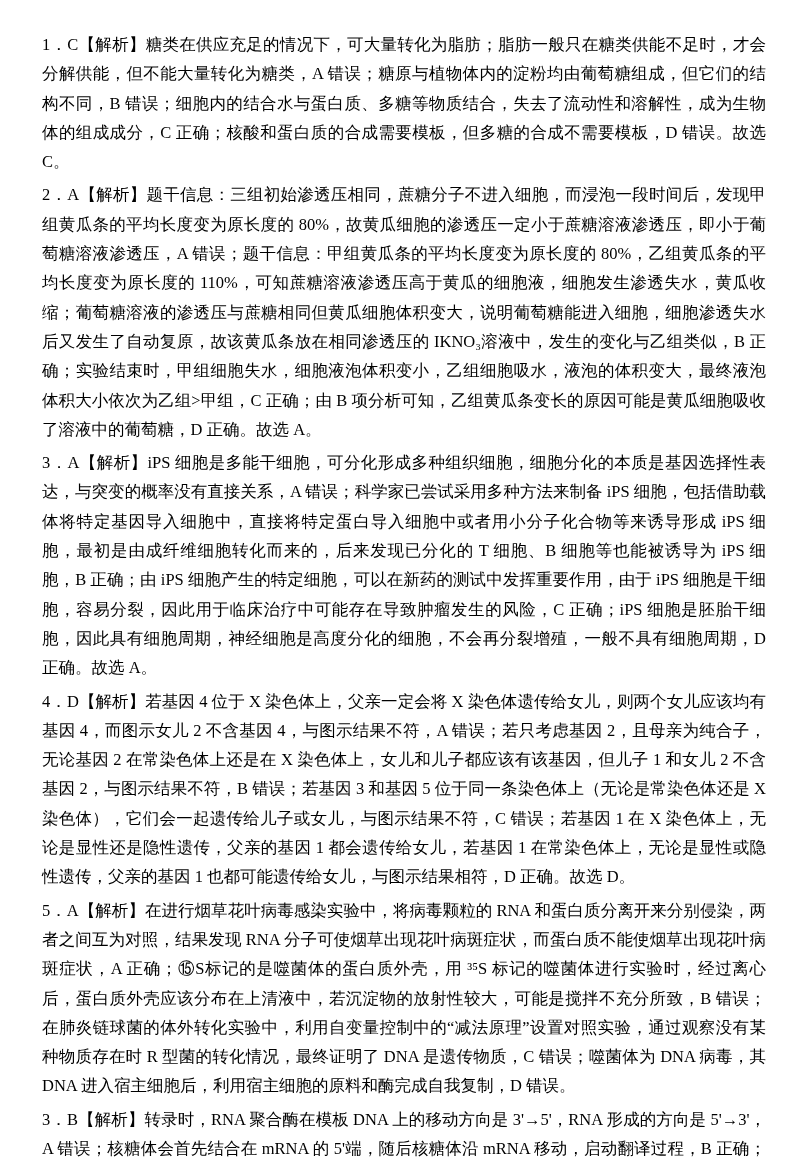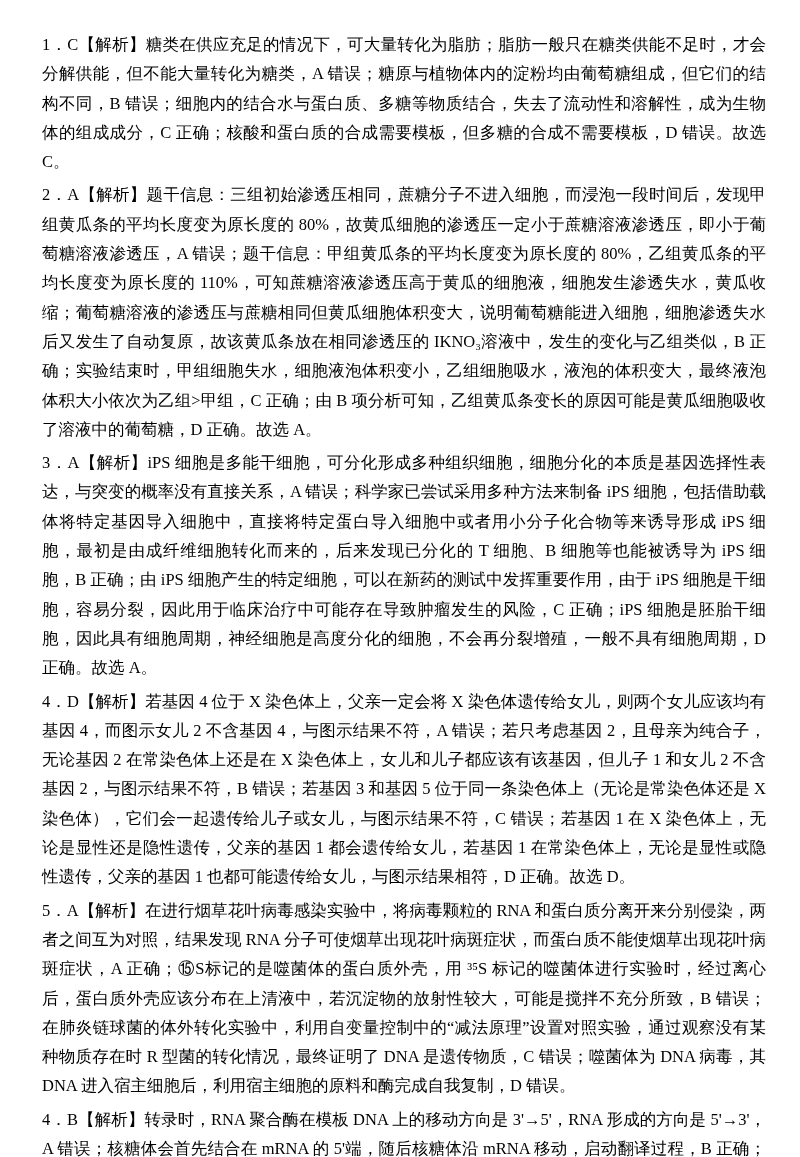--- a/index.html
+++ b/index.html
@@ -36,15 +36,15 @@
   <p class="item"><span class="num">1．C</span><span class="tag">【解析】</span><span class="body">糖类在供应充足的情况下，可大量转化为脂肪；脂肪一般只在糖类供能不足时，才会分解供能，但不能大量转化为糖类，A 错误；糖原与植物体内的淀粉均由葡萄糖组成，但它们的结构不同，B 错误；细胞内的结合水与蛋白质、多糖等物质结合，失去了流动性和溶解性，成为生物体的组成成分，C 正确；核酸和蛋白质的合成需要模板，但多糖的合成不需要模板，D 错误。故选 C。</span></p>
 
   <p class="item"><span class="num">2．A</span><span class="tag">【解析】</span><span class="body">题干信息：三组初始渗透压相同，蔗糖分子不进入细胞，而浸泡一段时间后，发现甲组黄瓜条的平均长度变为原长度的 80%，故黄瓜细胞的渗透压一定小于蔗糖溶液渗透压，即小于葡萄糖溶液渗透压，A 错误；题干信息：甲组黄瓜条的平均长度变为原长度的 80%，乙组黄瓜条的平均长度变为原长度的 110%，可知蔗糖溶液渗透压高于黄瓜的细胞液，细胞发生渗透失水，黄瓜收缩；葡萄糖溶液的渗透压与蔗糖相同但黄瓜细胞体积变大，说明葡萄糖能进入细胞，细胞渗透失水后又发生了自动复原，故该黄瓜条放在相同渗透压的 IKNO₃溶液中，发生的变化与乙组类似，B 正确；实验结束时，甲组细胞失水，细胞液泡体积变小，乙组细胞吸水，液泡的体积变大，最终液泡体积大小依次为乙组&gt;甲组，C 正确；由 B 项分析可知，乙组黄瓜条变长的原因可能是黄瓜细胞吸收了溶液中的葡萄糖，D 正确。故选 A。</span></p>
 
   <p class="item"><span class="num">3．A</span><span class="tag">【解析】</span><span class="body">iPS 细胞是多能干细胞，可分化形成多种组织细胞，细胞分化的本质是基因选择性表达，与突变的概率没有直接关系，A 错误；科学家已尝试采用多种方法来制备 iPS 细胞，包括借助载体将特定基因导入细胞中，直接将特定蛋白导入细胞中或者用小分子化合物等来诱导形成 iPS 细胞，最初是由成纤维细胞转化而来的，后来发现已分化的 T 细胞、B 细胞等也能被诱导为 iPS 细胞，B 正确；由 iPS 细胞产生的特定细胞，可以在新药的测试中发挥重要作用，由于 iPS 细胞是干细胞，容易分裂，因此用于临床治疗中可能存在导致肿瘤发生的风险，C 正确；iPS 细胞是胚胎干细胞，因此具有细胞周期，神经细胞是高度分化的细胞，不会再分裂增殖，一般不具有细胞周期，D 正确。故选 A。</span></p>
 
   <p class="item"><span class="num">4．D</span><span class="tag">【解析】</span><span class="body">若基因 4 位于 X 染色体上，父亲一定会将 X 染色体遗传给女儿，则两个女儿应该均有基因 4，而图示女儿 2 不含基因 4，与图示结果不符，A 错误；若只考虑基因 2，且母亲为纯合子，无论基因 2 在常染色体上还是在 X 染色体上，女儿和儿子都应该有该基因，但儿子 1 和女儿 2 不含基因 2，与图示结果不符，B 错误；若基因 3 和基因 5 位于同一条染色体上（无论是常染色体还是 X 染色体），它们会一起遗传给儿子或女儿，与图示结果不符，C 错误；若基因 1 在 X 染色体上，无论是显性还是隐性遗传，父亲的基因 1 都会遗传给女儿，若基因 1 在常染色体上，无论是显性或隐性遗传，父亲的基因 1 也都可能遗传给女儿，与图示结果相符，D 正确。故选 D。</span></p>
 
   <p class="item"><span class="num">5．A</span><span class="tag">【解析】</span><span class="body">在进行烟草花叶病毒感染实验中，将病毒颗粒的 RNA 和蛋白质分离开来分别侵染，两者之间互为对照，结果发现 RNA 分子可使烟草出现花叶病斑症状，而蛋白质不能使烟草出现花叶病斑症状，A 正确；⑮S标记的是噬菌体的蛋白质外壳，用 ³⁵S 标记的噬菌体进行实验时，经过离心后，蛋白质外壳应该分布在上清液中，若沉淀物的放射性较大，可能是搅拌不充分所致，B 错误；在肺炎链球菌的体外转化实验中，利用自变量控制中的“减法原理”设置对照实验，通过观察没有某种物质存在时 R 型菌的转化情况，最终证明了 DNA 是遗传物质，C 错误；噬菌体为 DNA 病毒，其 DNA 进入宿主细胞后，利用宿主细胞的原料和酶完成自我复制，D 错误。</span></p>
 
-  <p class="item"><span class="num">4．B</span><span class="tag">【解析】</span><span class="body">转录时，RNA 聚合酶在模板 DNA 上的移动方向是 3'→5'，RNA 形成的方向是 5'→3'，A 错误；核糖体会首先结合在 mRNA 的 5'端，随后核糖体沿 mRNA 移动，启动翻译过程，B 正确；由于转录的模板链是相同的，先后结合到 mRNA 上的核糖体最终合成的肽链一样长，C 错误；转录翻译偶联现象的出现，说明转录和翻译的场所相同，这种现象普遍发生在原核生物、叶绿体、线粒体中基因表达过程中，D 错误。故选 B。</span></p>
+  <p class="item"><span class="num">3．B</span><span class="tag">【解析】</span><span class="body">转录时，RNA 聚合酶在模板 DNA 上的移动方向是 3'→5'，RNA 形成的方向是 5'→3'，A 错误；核糖体会首先结合在 mRNA 的 5'端，随后核糖体沿 mRNA 移动，启动翻译过程，B 正确；由于转录的模板链是相同的，先后结合到 mRNA 上的核糖体最终合成的肽链一样长，C 错误；转录翻译偶联现象的出现，说明转录和翻译的场所相同，这种现象普遍发生在原核生物、叶绿体、线粒体中基因表达过程中，D 错误。故选 B。</span></p>
 
 </main>
 
 </body></html>

